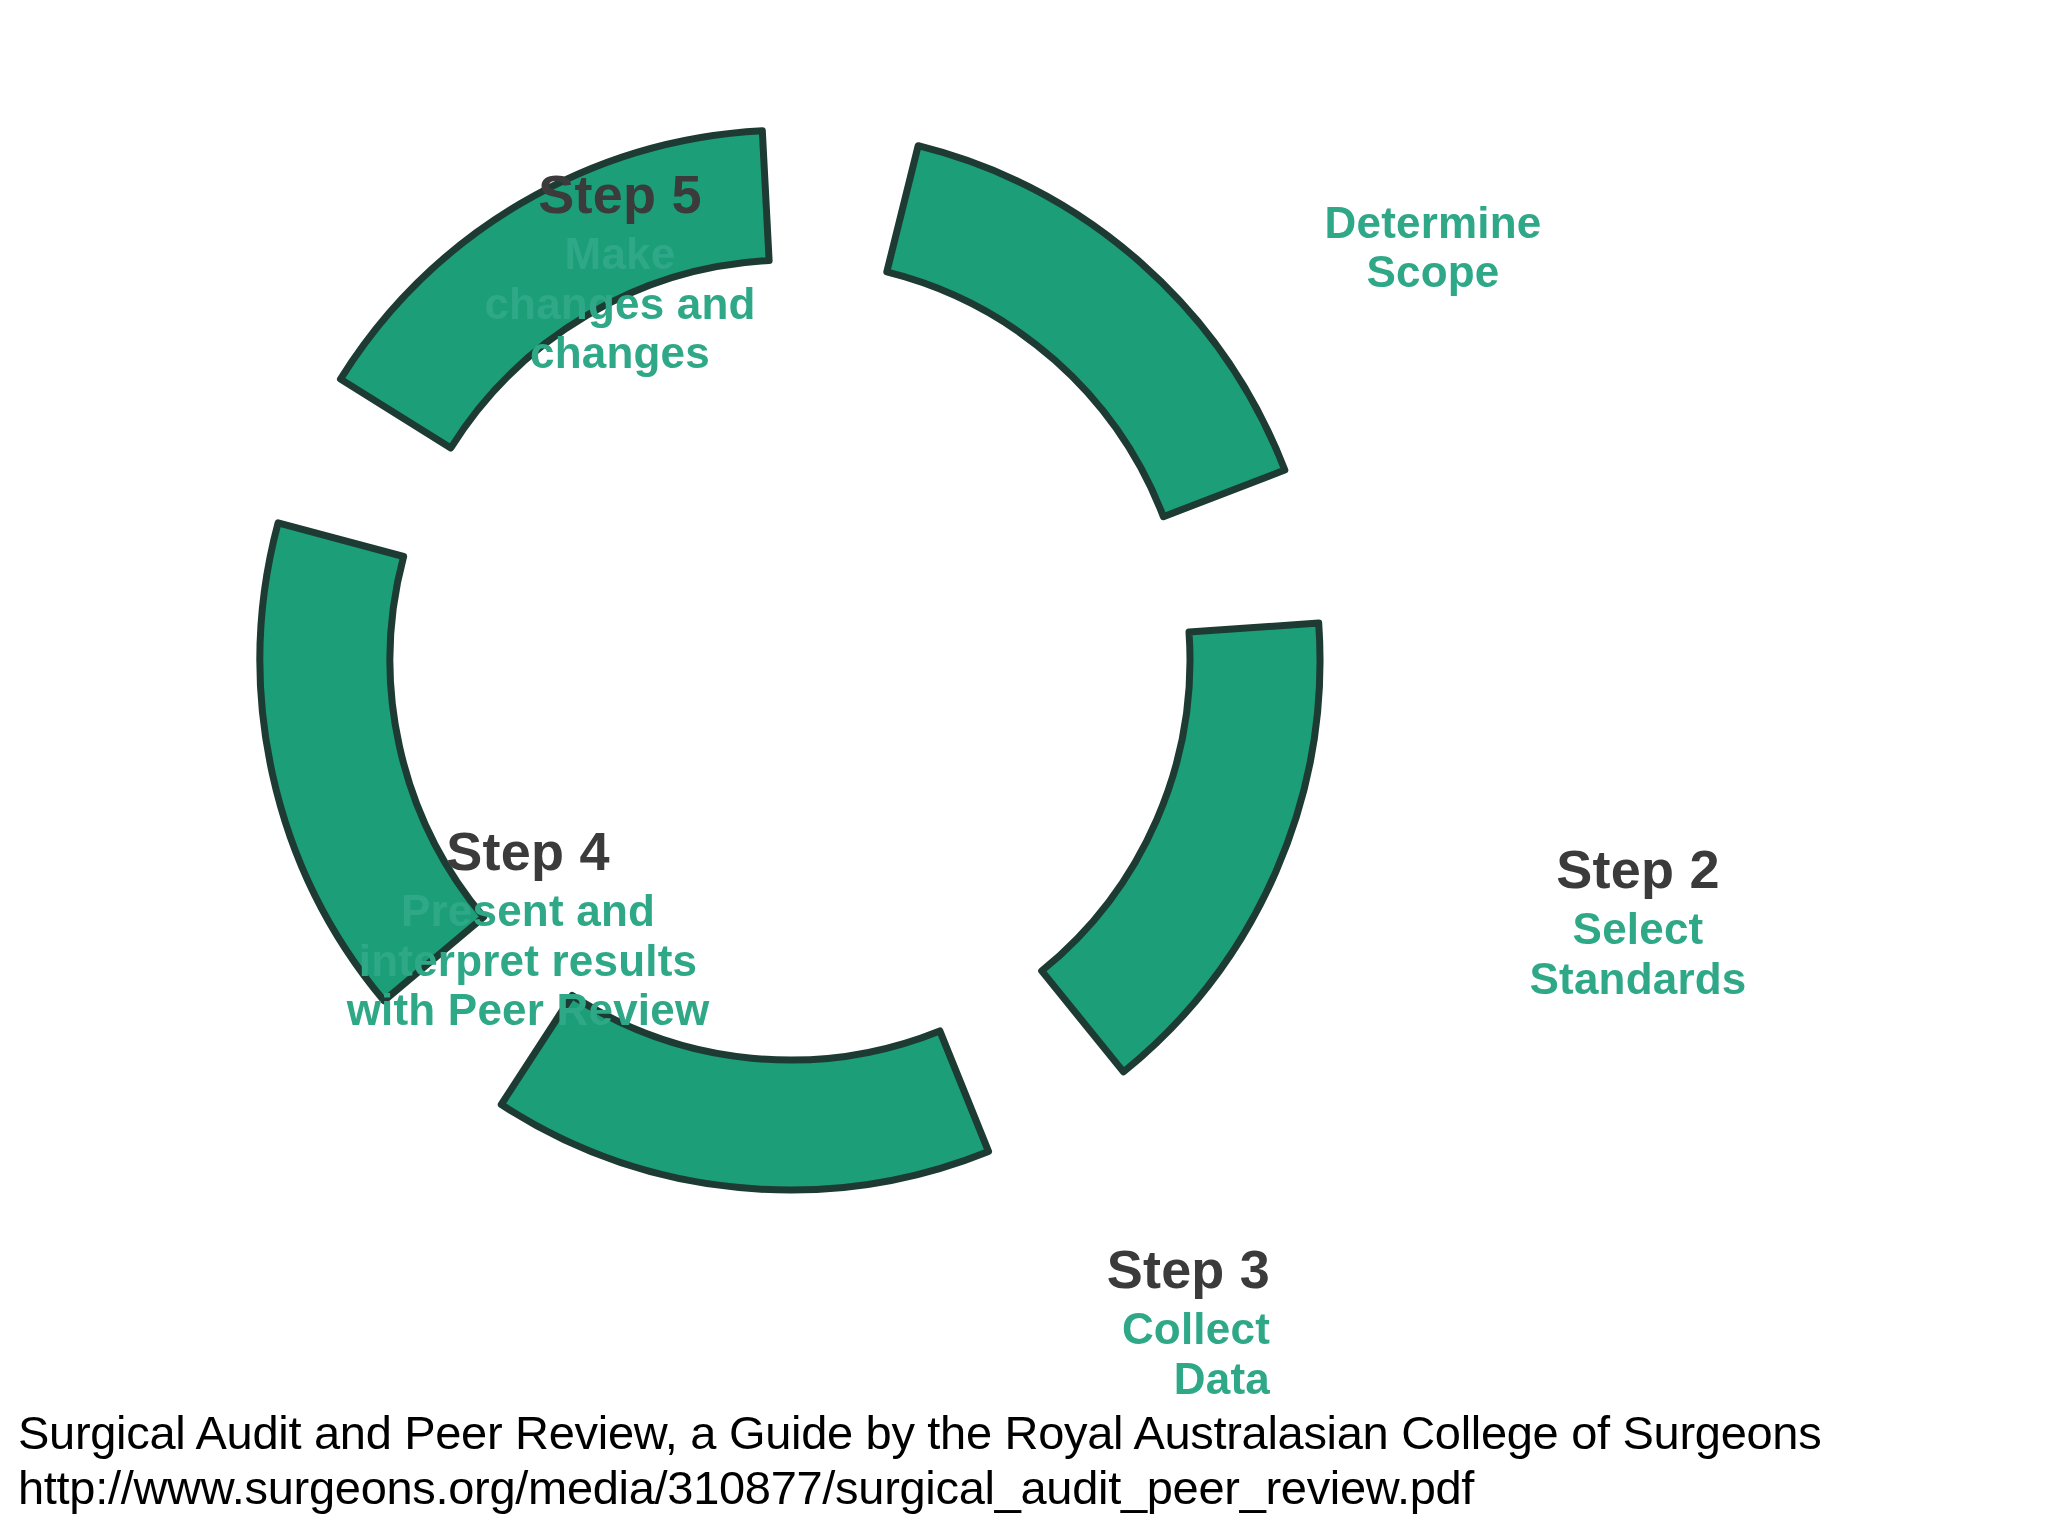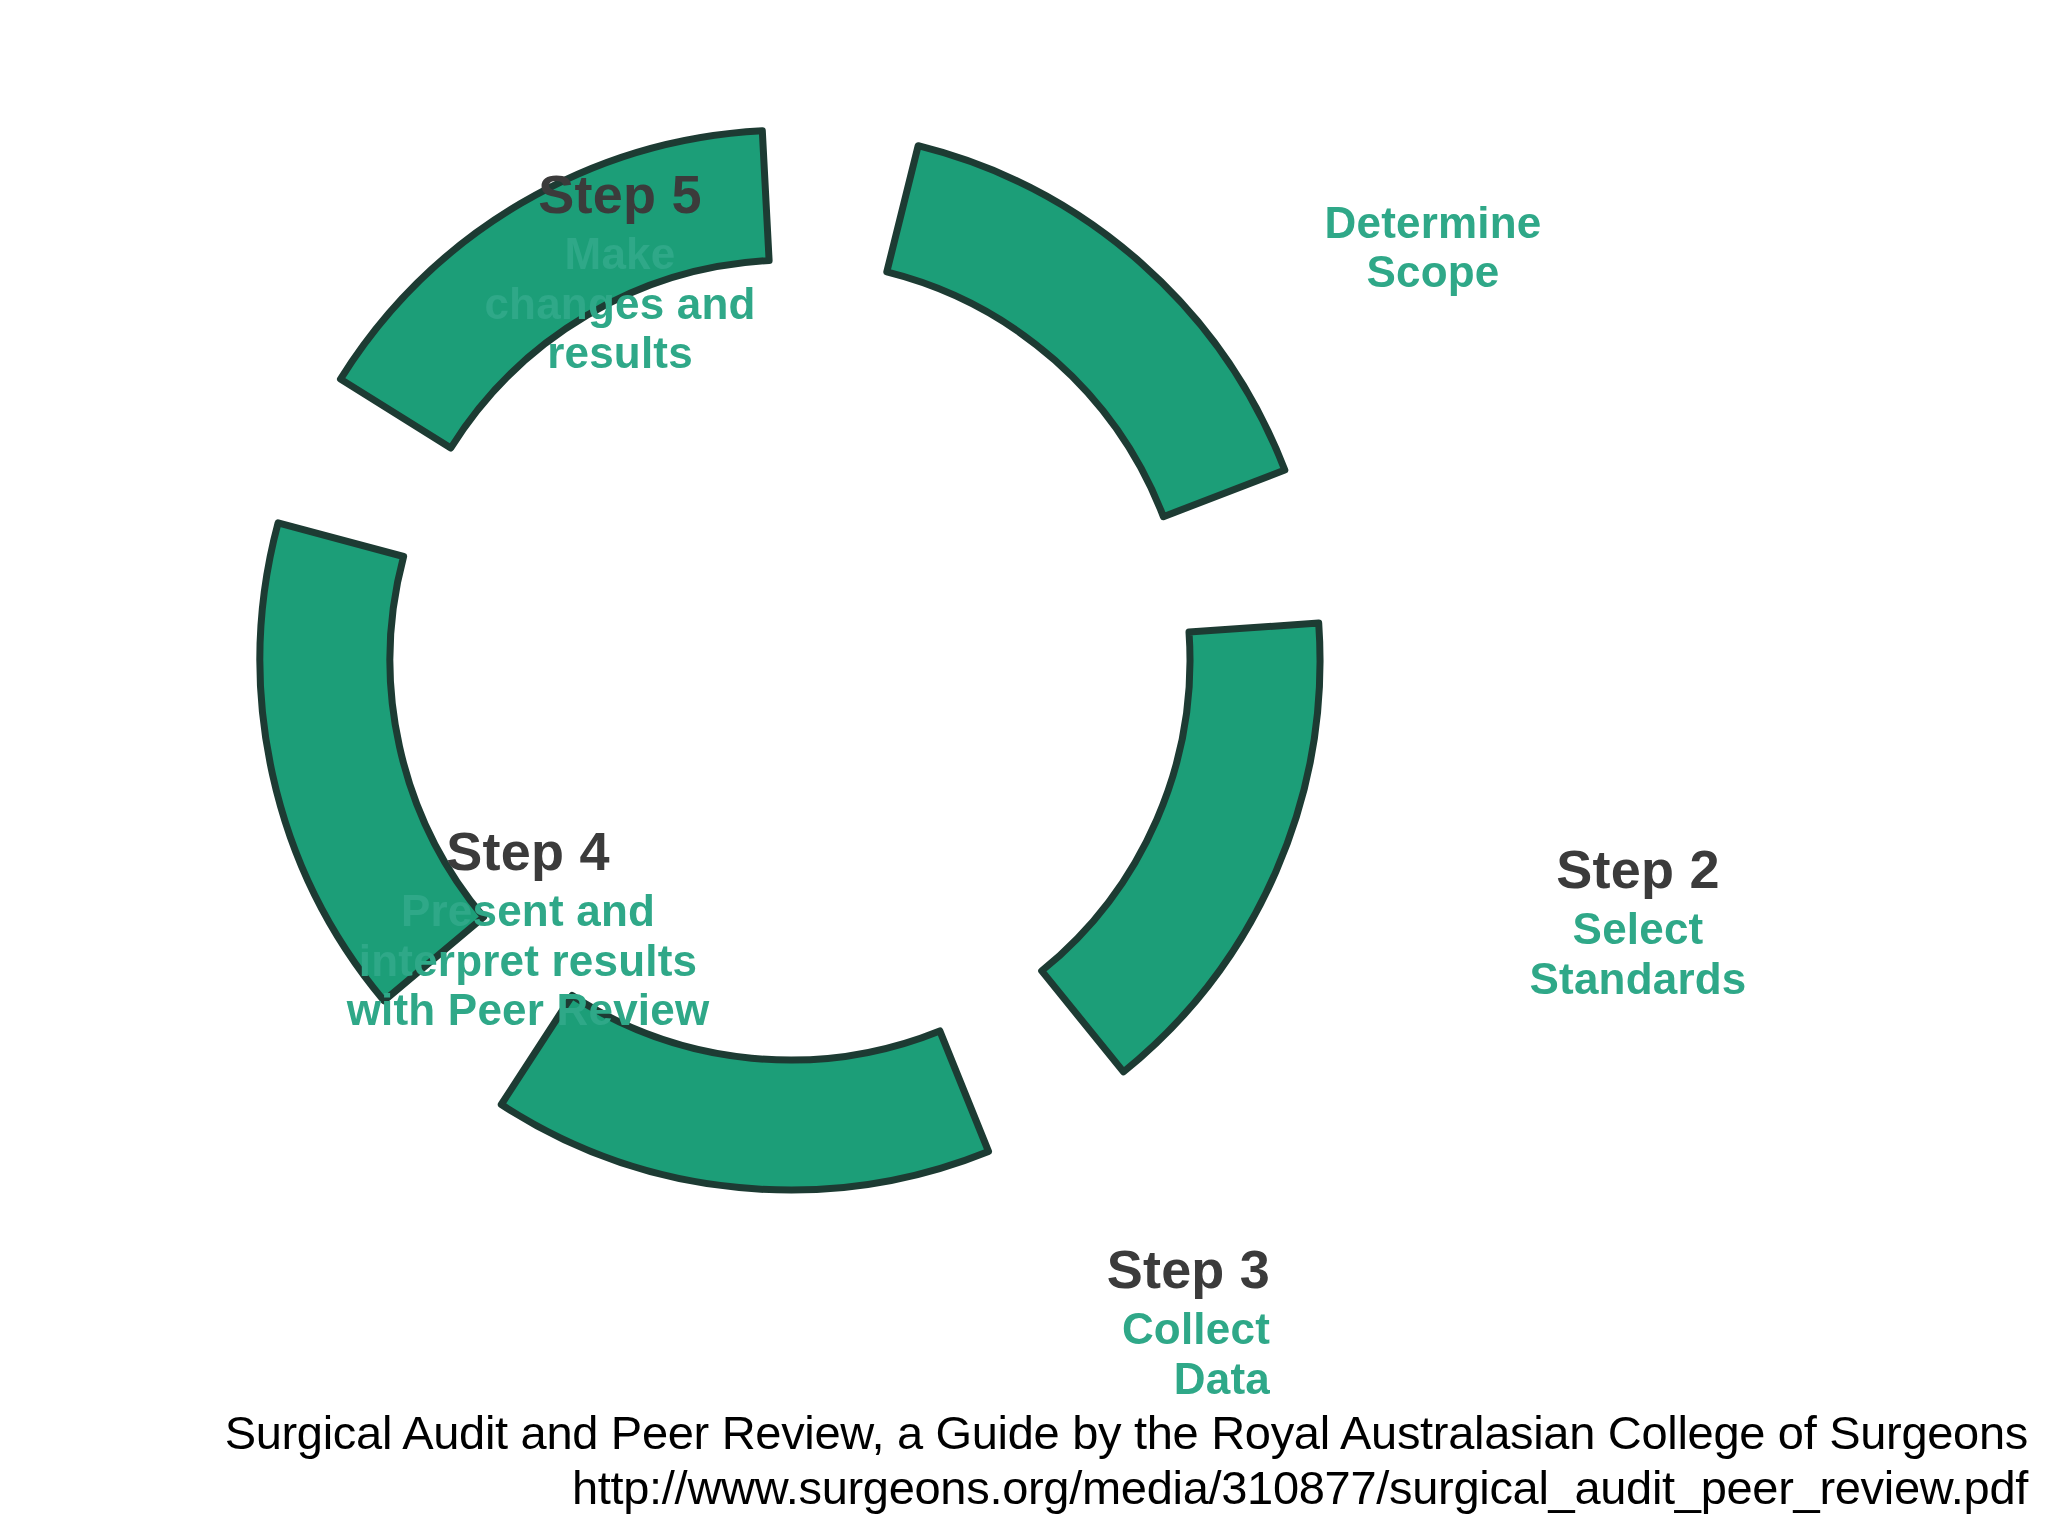--- a/index.html
+++ b/index.html
@@ -77,21 +77,20 @@
   #label-step3 { left: 940px;  top: 1200px; width: 330px; text-align: right; }
   #label-step4 { left: 318px;  top: 782px;  width: 420px; }
   #label-step5 { left: 435px;  top: 125px;  width: 370px; }
 
   
   #caption {
     position: absolute;
     left: 18px;
     top: 1405px;
     width: 2010px;
-    text-align: right;
   }
   .caption-line {
     display: block;
     font-family: "Liberation Sans Narrow", "Liberation Sans", sans-serif;
     font-stretch: condensed;
     font-size: 47px;
     line-height: 1.18;
     color: #000000;
     white-space: nowrap;
     letter-spacing: -0.3px;
@@ -144,21 +143,21 @@
         <span class="l">interpret results</span>
         <span class="l">with Peer Review</span>
       </span>
     </div>
 
     <div class="step-label" id="label-step5">
       <span class="step-number">Step 5</span>
       <span class="step-desc">
         <span class="l">Make</span>
         <span class="l">changes and</span>
-        <span class="l">results</span>
+        <span class="l">changes</span>
       </span>
     </div>
 
   </div>
 
   <div id="caption">
     <span class="caption-line">Surgical Audit and Peer Review, a Guide by the Royal Australasian College of Surgeons</span>
     <span class="caption-line">http://www.surgeons.org/media/310877/surgical_audit_peer_review.pdf</span>
   </div>
 

